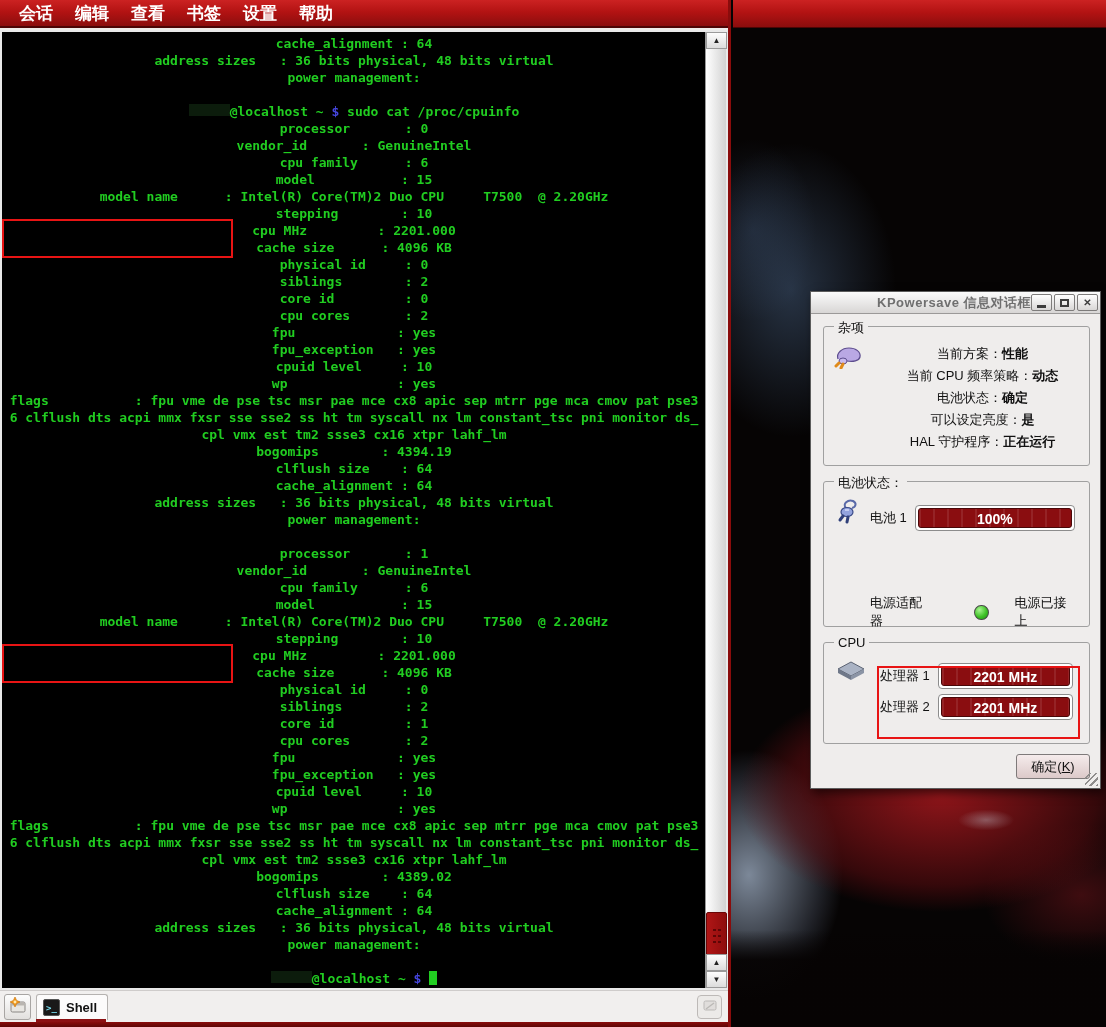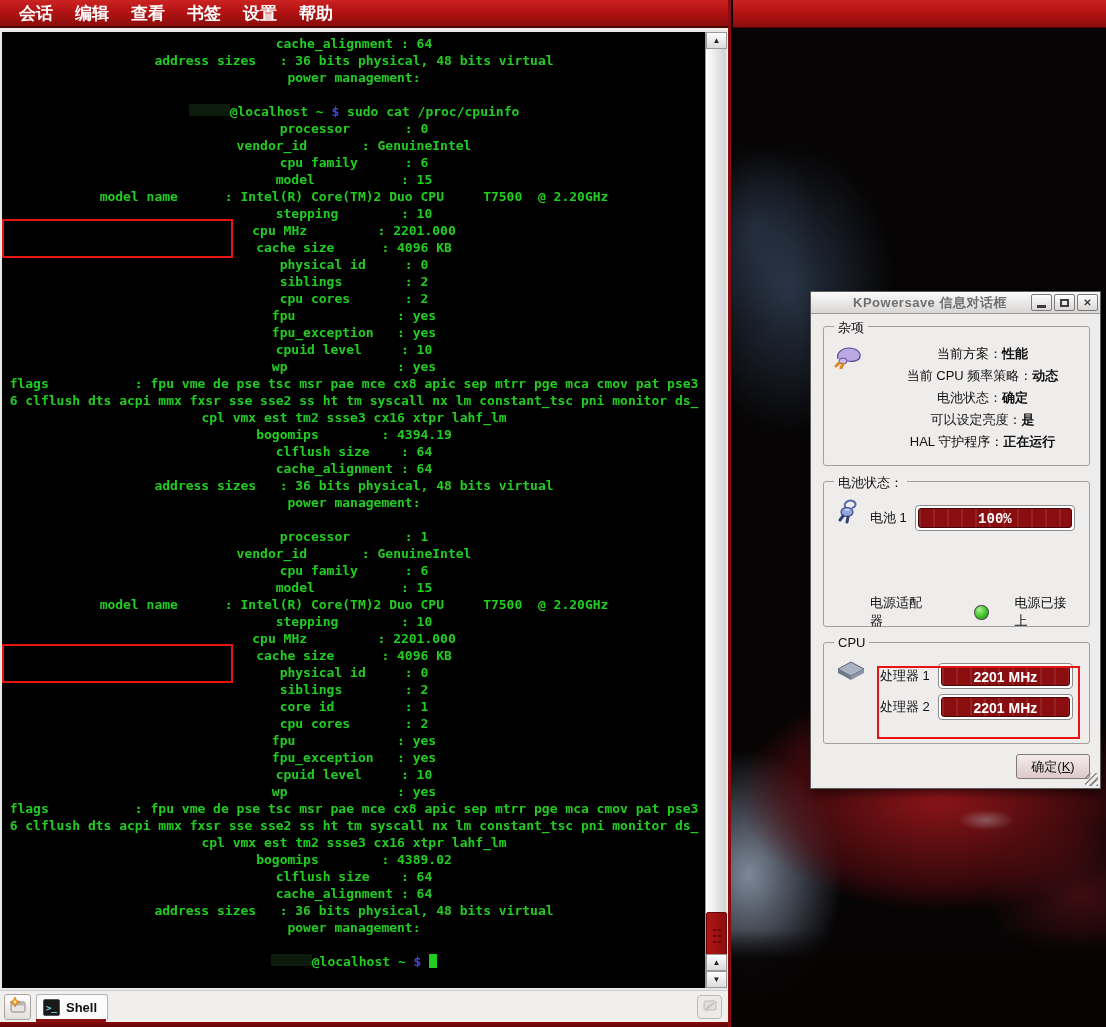--- a/index.html
+++ b/index.html
@@ -75,21 +75,21 @@
     display:flex;align-items:center;justify-content:center;}
   .bottom-strip{position:absolute;left:0;top:1022px;width:728px;height:5px;
     background:linear-gradient(180deg,#8a0c0c,#5e0606);}
 
   
   .kps-dialog{position:absolute;left:810px;top:291px;width:291px;height:498px;
     background:#efedec;border:1px solid #5c5c5c;box-shadow:3px 4px 9px rgba(0,0,0,0.55);}
   .kps-title{position:absolute;left:0;top:0;width:100%;height:22px;
     background:linear-gradient(180deg,#fbfbfb,#d8d6d5);border-bottom:1px solid #9b9998;
     display:flex;align-items:center;}
-  .kps-title-text{flex:1;text-align:center;font-size:13px;font-weight:bold;color:#6f6f6f;
+  .kps-title-text{flex:1;text-align:right;font-size:13px;font-weight:bold;color:#6f6f6f;
     letter-spacing:0.5px;padding-left:18px;}
   .winbtn{width:21px;height:17px;margin-right:2px;
     background:linear-gradient(180deg,#ffffff,#d9d7d6);border:1px solid #7e7c7b;border-radius:2px;
     display:flex;align-items:center;justify-content:center;
     font-size:10px;font-weight:bold;color:#3c3c3c;line-height:1;}
   .winbtn.min span{display:block;width:9px;height:3px;background:#3c3c3c;margin-top:8px;}
   .winbtn.max span{display:block;width:9px;height:8px;border:2px solid #3c3c3c;}
 
   .groupbox{position:absolute;left:12px;width:267px;border:1px solid #a0a0a0;border-radius:3px;}
   .group-label{position:absolute;left:10px;top:-8px;background:#efedec;padding:0 4px;
@@ -160,20 +160,21 @@
           <div class="tline">processor       : 0</div>
           <div class="tline">vendor_id       : GenuineIntel</div>
           <div class="tline">cpu family      : 6</div>
           <div class="tline">model           : 15</div>
           <div class="tline">model name      : Intel(R) Core(TM)2 Duo CPU     T7500  @ 2.20GHz</div>
           <div class="tline">stepping        : 10</div>
           <div class="tline">cpu MHz         : 2201.000</div>
           <div class="tline">cache size      : 4096 KB</div>
           <div class="tline">physical id     : 0</div>
           <div class="tline">siblings        : 2</div>
+          <div class="tline">core id         : 0</div>
           <div class="tline">cpu cores       : 2</div>
           <div class="tline">fpu             : yes</div>
           <div class="tline">fpu_exception   : yes</div>
           <div class="tline">cpuid level     : 10</div>
           <div class="tline">wp              : yes</div>
           <div class="tline">flags           : fpu vme de pse tsc msr pae mce cx8 apic sep mtrr pge mca cmov pat pse3</div>
           <div class="tline">6 clflush dts acpi mmx fxsr sse sse2 ss ht tm syscall nx lm constant_tsc pni monitor ds_</div>
           <div class="tline">cpl vmx est tm2 ssse3 cx16 xtpr lahf_lm</div>
           <div class="tline">bogomips        : 4394.19</div>
           <div class="tline">clflush size    : 64</div>
@@ -298,21 +299,21 @@
         <svg width="26" height="26" viewBox="0 0 26 26">
           <path d="M10 10 C6 6 12 1 17 3 C21 5 20 9 16 10" fill="none" stroke="#5a6aa8" stroke-width="2"></path>
           <ellipse cx="11" cy="14" rx="6" ry="4.5" fill="#93a3dd" stroke="#3a4a88" stroke-width="1.2"></ellipse>
           <path d="M7 18 L4 22 M12 19 L11 24" stroke="#30407a" stroke-width="3" stroke-linecap="round"></path>
           <path d="M9 12 L13 12" stroke="#d8defa" stroke-width="1.4"></path>
         </svg>
       </span>
       <div class="batt-row">
         <span class="batt-label">电池 1</span>
         <span class="bar-shell">
-          <span class="bar" style="display:block;font-family:Liberation Mono, monospace;">100%</span>
+          <span class="bar" style="display:block;">100%</span>
         </span>
       </div>
       <div class="adapter-row">
         <span class="adapter-label">电源适配器</span>
         <span class="led"></span>
         <span class="adapter-status">电源已接上</span>
       </div>
     </div>
 
     <div class="groupbox gb-cpu">

